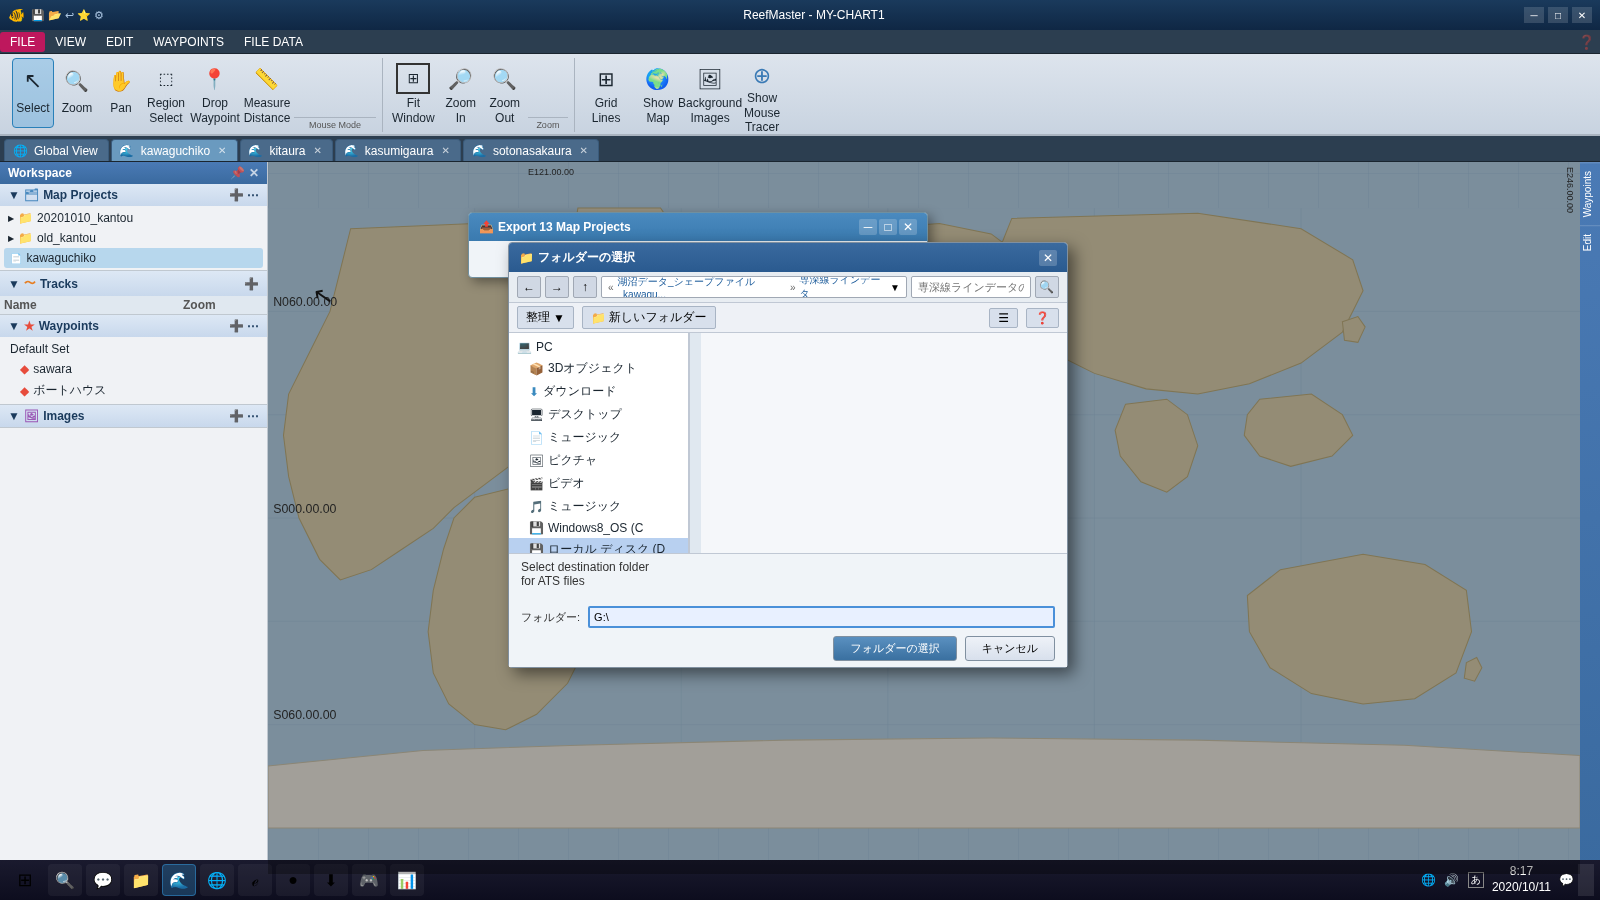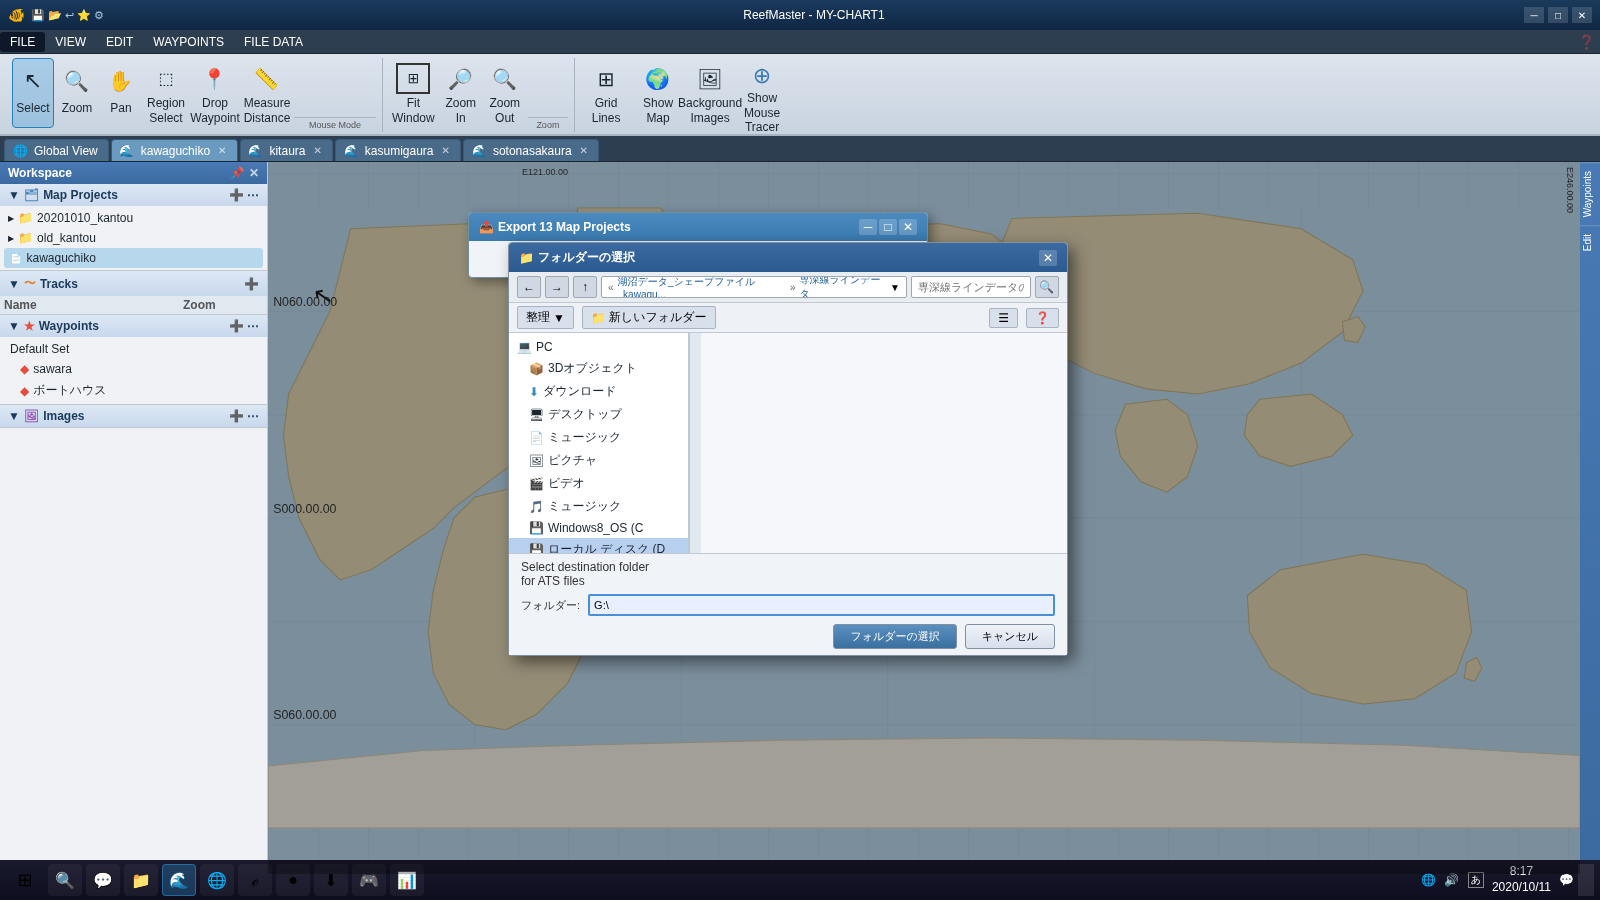--- a/index.html
+++ b/index.html
@@ -37,21 +37,21 @@
       align-items: center;
       border-bottom: 1px solid #1a252f;
     }
     .menu-item {
       padding: 3px 10px;
       color: white;
       font-size: 12px;
       cursor: pointer;
       border-radius: 3px;
     }
-    .menu-item.active { background: #0f172a; }
+    .menu-item.active { background: #be185d; }
 
     
     #toolbar {
       height: 82px;
       background: linear-gradient(to bottom, #dde4ed, #c8d3e0);
       border-bottom: 2px solid #aab4c0;
       display: flex;
       align-items: flex-start;
       padding: 4px 6px;
       gap: 0;
@@ -417,21 +417,21 @@
       border-left: 1px solid #c0c8d4;
     }
     .folder-bottom {
       background: #f0f4f8;
       border-top: 1px solid #c0c8d4;
       padding: 6px 12px;
     }
     .folder-dest-msg {
       font-size: 11px;
       color: #333;
-      margin-bottom: 6px;
+      margin-bottom: 18px;
     }
     .folder-input-row {
       display: flex;
       align-items: center;
       gap: 8px;
       margin-bottom: 8px;
     }
     .folder-input-label {
       font-size: 11px;
       color: #333;
@@ -828,21 +828,21 @@
         <path d="M 0,540 L 150,525 L 300,520 L 500,515 L 700,513 L 900,515 L 1100,520 L 1270,530 L 1270,600 L 0,600 Z" fill="#e8e4dc" stroke="#c8c0a8" stroke-width="1"></path>
 
         <text x="5" y="95" font-size="9" fill="#333">N060.00.00</text>
         <text x="5" y="295" font-size="9" fill="#333">S000.00.00</text>
         <text x="5" y="495" font-size="9" fill="#333">S060.00.00</text>
       </svg>
 
       <div class="map-cursor">↖</div>
 
       <div style="position:absolute; top:5px; right:5px; color:#333; font-size:9px; writing-mode:vertical-rl; transform:rotate(0deg);">E246.00.00</div>
-      <div style="position:absolute; top:5px; left:254px; color:#333; font-size:9px;">E121.00.00</div>
+      <div style="position:absolute; top:5px; left:260px; color:#333; font-size:9px;">E121.00.00</div>
 
       <div class="dialog-backdrop" style="z-index:99;"></div>
 
       <div id="export-dialog">
         <div class="dialog-titlebar">
           <div style="display:flex; align-items:center;">
             <span class="dialog-title-icon">📤</span>
             <span>Export 13 Map Projects</span>
           </div>
           <div style="display:flex; gap:2px;">

